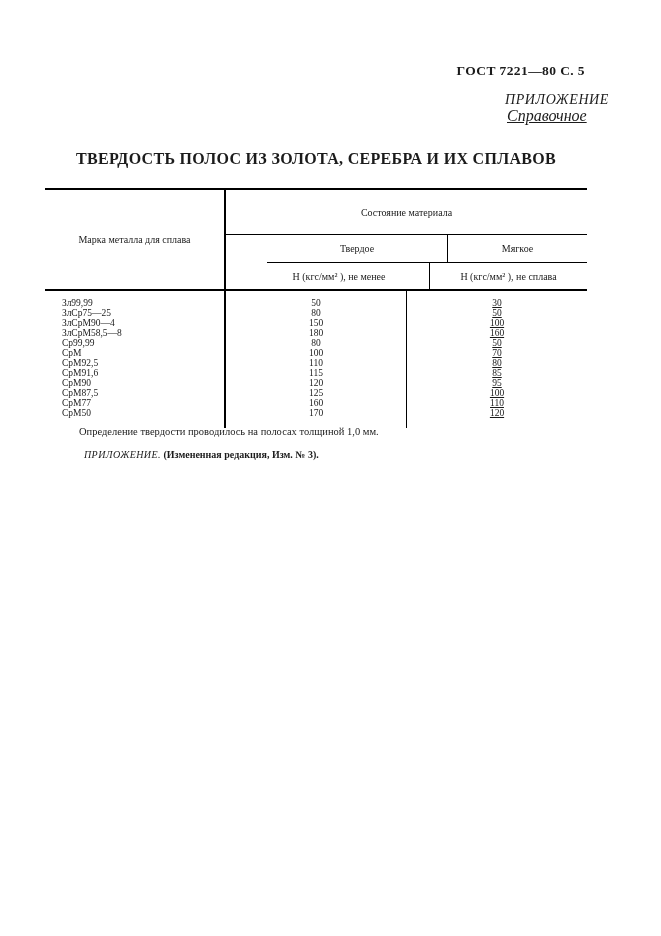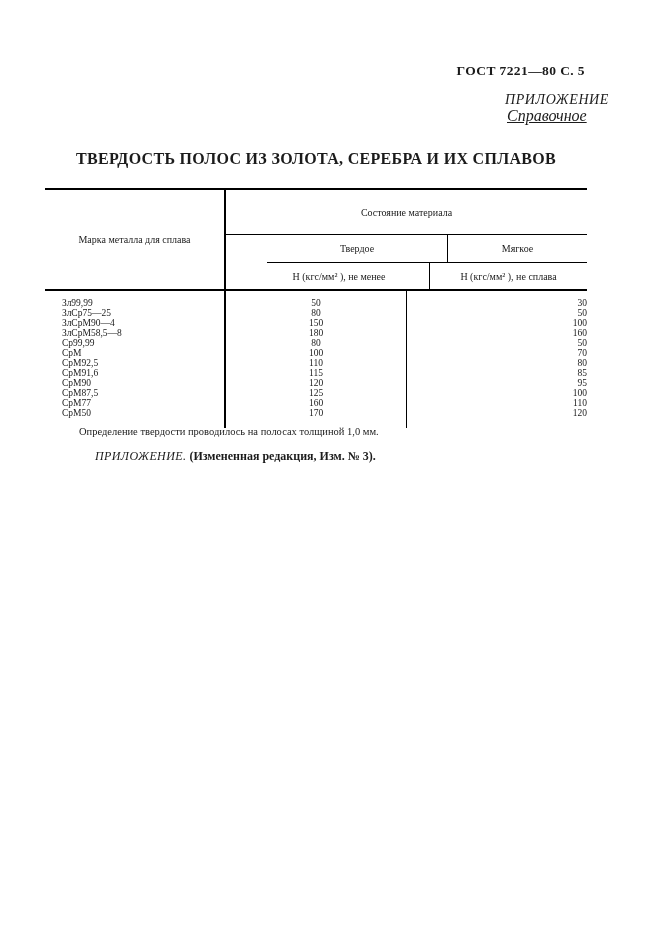--- a/index.html
+++ b/index.html
@@ -101,39 +101,40 @@
   }
   .tb-col2 {
     width: 181px;
     border-right: 1px solid #000;
     padding: 7px 0 10px 0;
     text-align: center;
   }
   .tb-col3 {
     flex: 1;
     padding: 7px 0 10px 0;
-    text-align: right;
+    text-align: center;
+    text-decoration: underline;
   }
   .cell {
     font-size: 9.5px;
     line-height: 10px;
     white-space: nowrap;
   }
   .note1 {
     position: absolute;
     top: 426px;
     left: 79px;
     font-size: 10.5px;
     white-space: nowrap;
   }
   .note2 {
     position: absolute;
     top: 449px;
-    left: 95px;
-    font-size: 12px;
+    left: 84px;
+    font-size: 10px;
     white-space: nowrap;
   }
   .note2 .ital { font-style: italic; letter-spacing: 0.4px; }
   .note2 .bold { font-weight: bold; }
 </style>
 </head>
 <body>
 
 <div class="gost-ref">ГОСТ 7221—80 С. 5</div>
 <div class="annex-label">ПРИЛОЖЕНИЕ</div>

